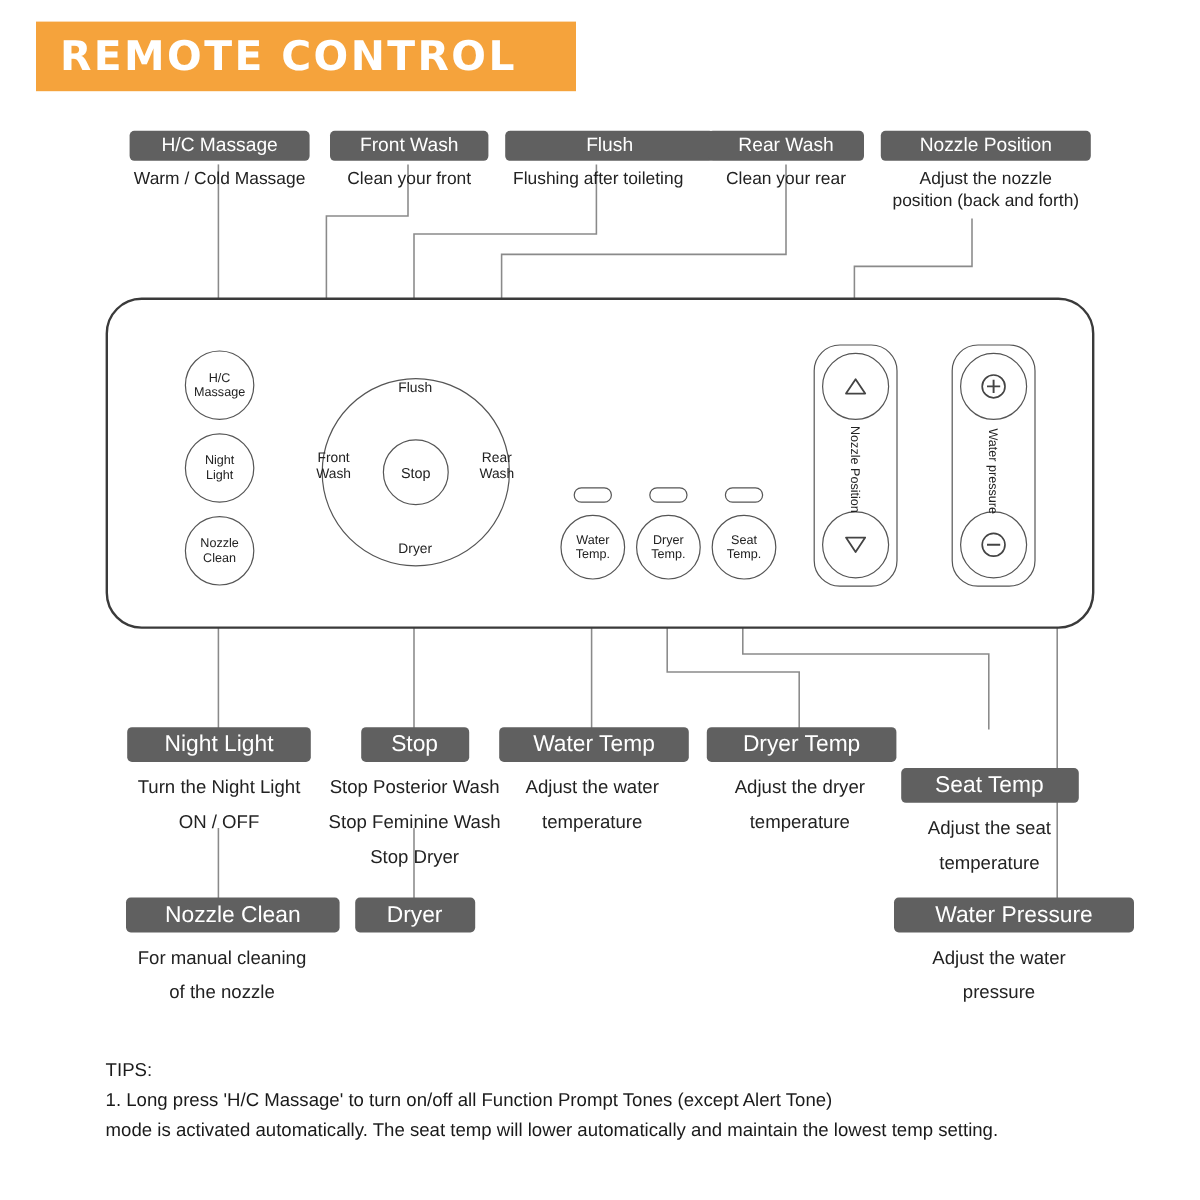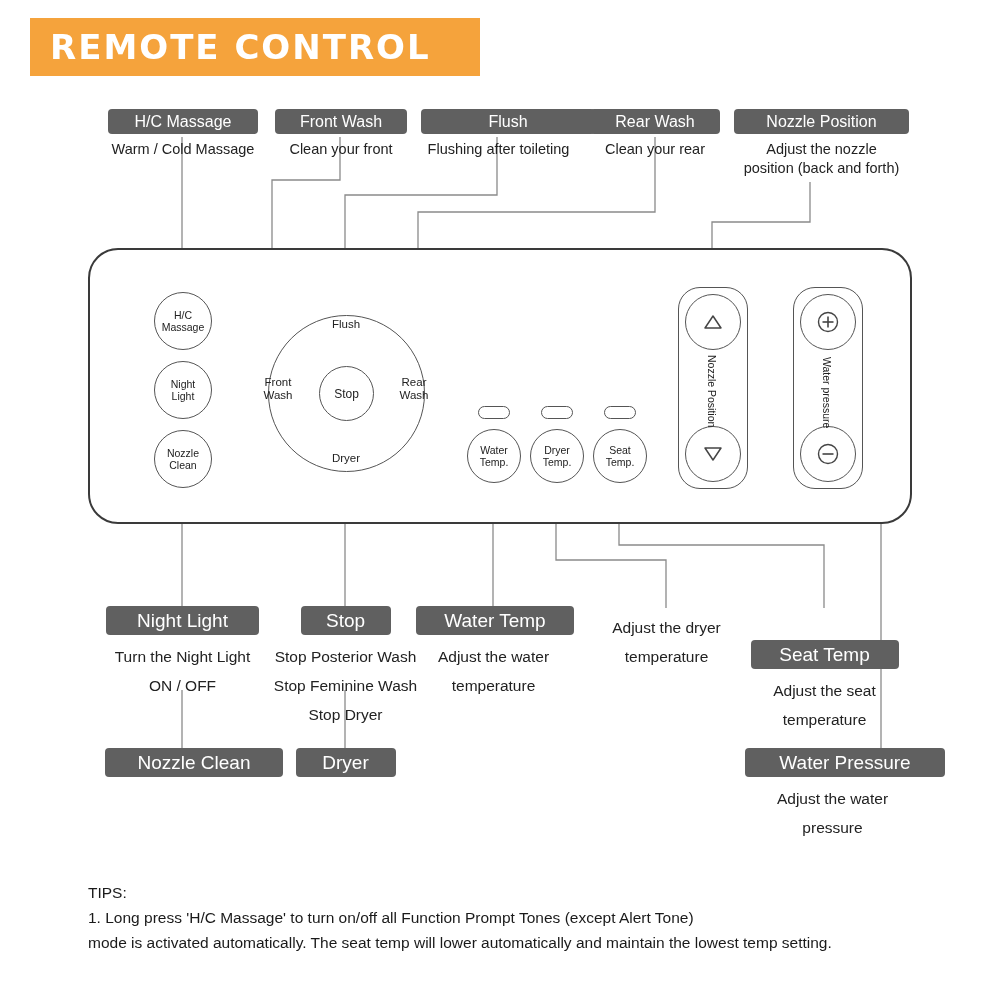--- a/index.html
+++ b/index.html
@@ -286,32 +286,35 @@
 Stop Dryer</div>
   </div>
 
   <div class="abs" style="left:416px; top:606px; width:155px;">
     <div class="pill large" style="width:130px; margin:0 auto;">Water Temp</div>
     <div class="caption big" style="margin-top:7px;">Adjust the water
 temperature</div>
   </div>
 
   <div class="abs" style="left:589px; top:606px; width:155px;">
+    <div class="pill large" style="width:130px; margin:0 auto;">Dryer Temp</div>
     <div class="caption big" style="margin-top:7px;">Adjust the dryer
 temperature</div>
   </div>
 
   <div class="abs" style="left:747px; top:606px; width:155px;margin-top:34px;">
     <div class="pill large" style="width:120px; margin:0 auto;">Seat Temp</div>
     <div class="caption big" style="margin-top:7px;">Adjust the seat
 temperature</div>
   </div>
 
   <div class="abs" style="left:105px; top:748px; width:160px;">
     <div class="pill large" style="width:150px; margin:0 auto;">Nozzle Clean</div>
+    <div class="caption big" style="margin-top:7px;">For manual cleaning
+of the nozzle</div>
   </div>
 
   <div class="abs" style="left:268px; top:748px; width:155px;">
     <div class="pill large" style="width:72px; margin:0 auto;">Dryer</div>
   </div>
 
   <div class="abs" style="left:745px; top:748px; width:175px;">
     <div class="pill large" style="width:172px; margin:0 auto;">Water Pressure</div>
     <div class="caption big" style="margin-top:7px;">Adjust the water
 pressure</div>

